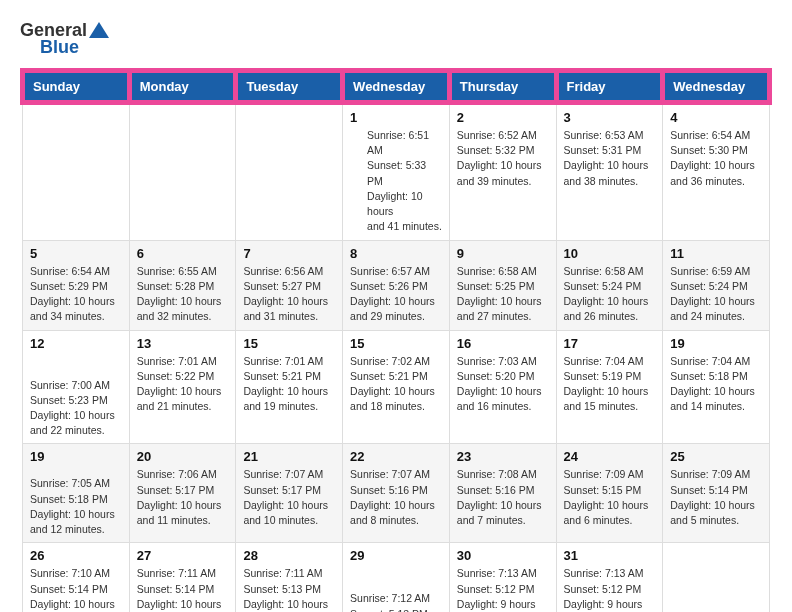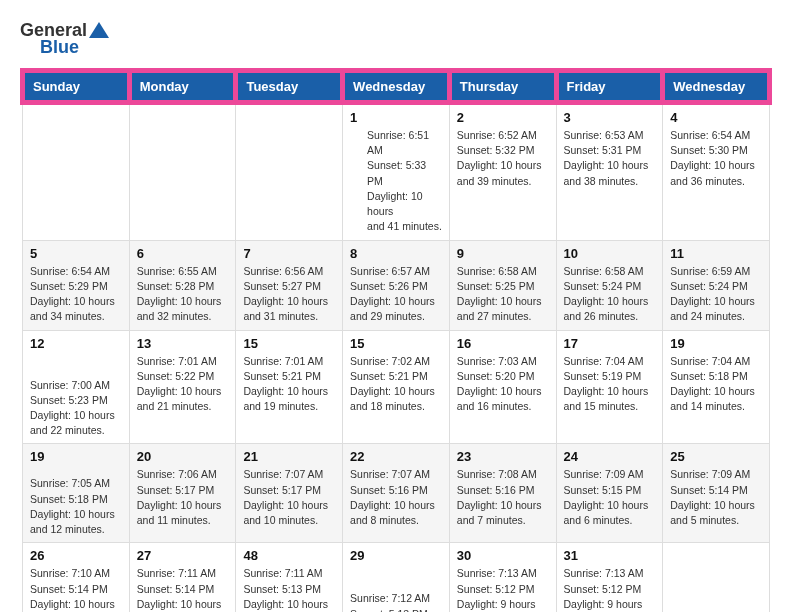--- a/index.html
+++ b/index.html
@@ -301,21 +301,21 @@
 and 3 minutes.</div>
         </td>
         <td>
           <div class="day-num">27</div>
           <div class="day-info" style="white-space: pre-line;">Sunrise: 7:11 AM
 Sunset: 5:14 PM
 Daylight: 10 hours
 and 2 minutes.</div>
         </td>
         <td>
-          <div class="day-num">48</div>
+          <div class="day-num">28</div>
           <div class="day-info" style="white-space: pre-line;">Sunrise: 7:11 AM
 Sunset: 5:13 PM
 Daylight: 10 hours
 and 1 minute.</div>
         </td>
         <td>
           <div class="day-num">29</div>
           <div class="day-info" style="white-space: pre-line; margin-top: 28px;">Sunrise: 7:12 AM
 Sunset: 5:13 PM
 Daylight: 10 hours

